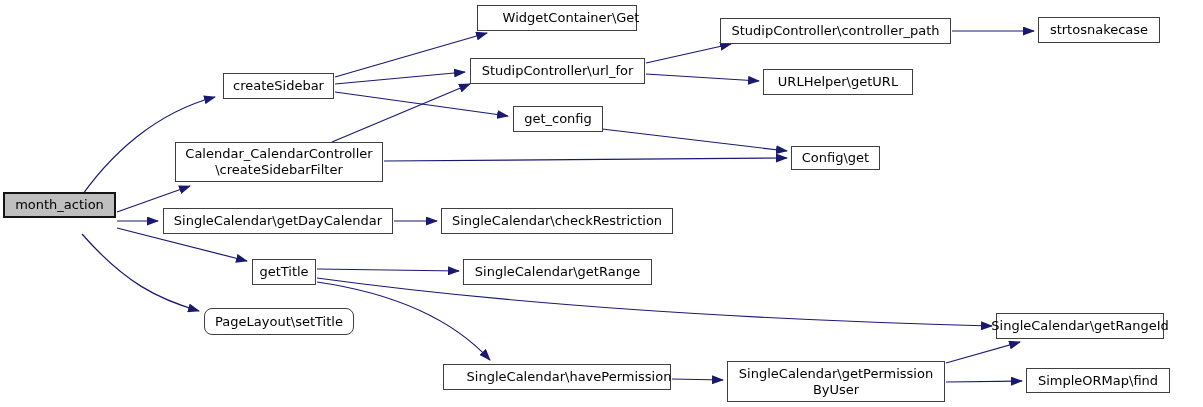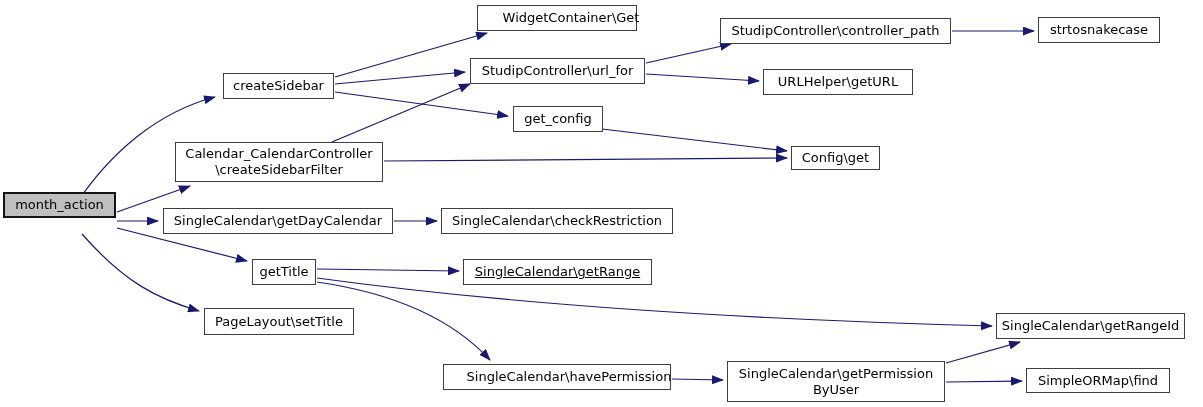--- a/index.html
+++ b/index.html
@@ -129,38 +129,38 @@
   </div>
 
   <div class="node" style="left:441px; top:208px; width:232px; height:26px;">
     <span>SingleCalendar\checkRestriction</span>
   </div>
 
   <div class="node" style="left:252px; top:259px; width:64px; height:26px;">
     <span>getTitle</span>
   </div>
 
-  <div class="node" style="left:463px; top:259px; width:189px; height:26px;text-decoration:underline;">
+  <div class="node" style="left:463px; top:259px; width:189px; height:26px;">
     <span>SingleCalendar\getRange</span>
   </div>
 
-  <div class="node" style="left:204px; top:308px; width:150px; height:27px;">
+  <div class="node" style="left:204px; top:308px; width:150px; height:27px;border-radius:8px;">
     <span>PageLayout\setTitle</span>
   </div>
 
   <div class="node" style="left:443px; top:364px; width:228px; height:26px;padding-left:24px;">
     <span>SingleCalendar\havePermission</span>
   </div>
 
   <div class="node" style="left:727px; top:361px; width:218px; height:41px;">
     <span>SingleCalendar\getPermission</span>
     <span>ByUser</span>
   </div>
 
-  <div class="node" style="left:996px; top:313px; width:189px; height:26px;">
+  <div class="node" style="left:996px; top:313px; width:168px; height:26px;">
     <span>SingleCalendar\getRangeId</span>
   </div>
 
   <div class="node" style="left:1026px; top:368px; width:144px; height:25px;">
     <span>SimpleORMap\find</span>
   </div>
 
 </div>
 
 </body></html>

